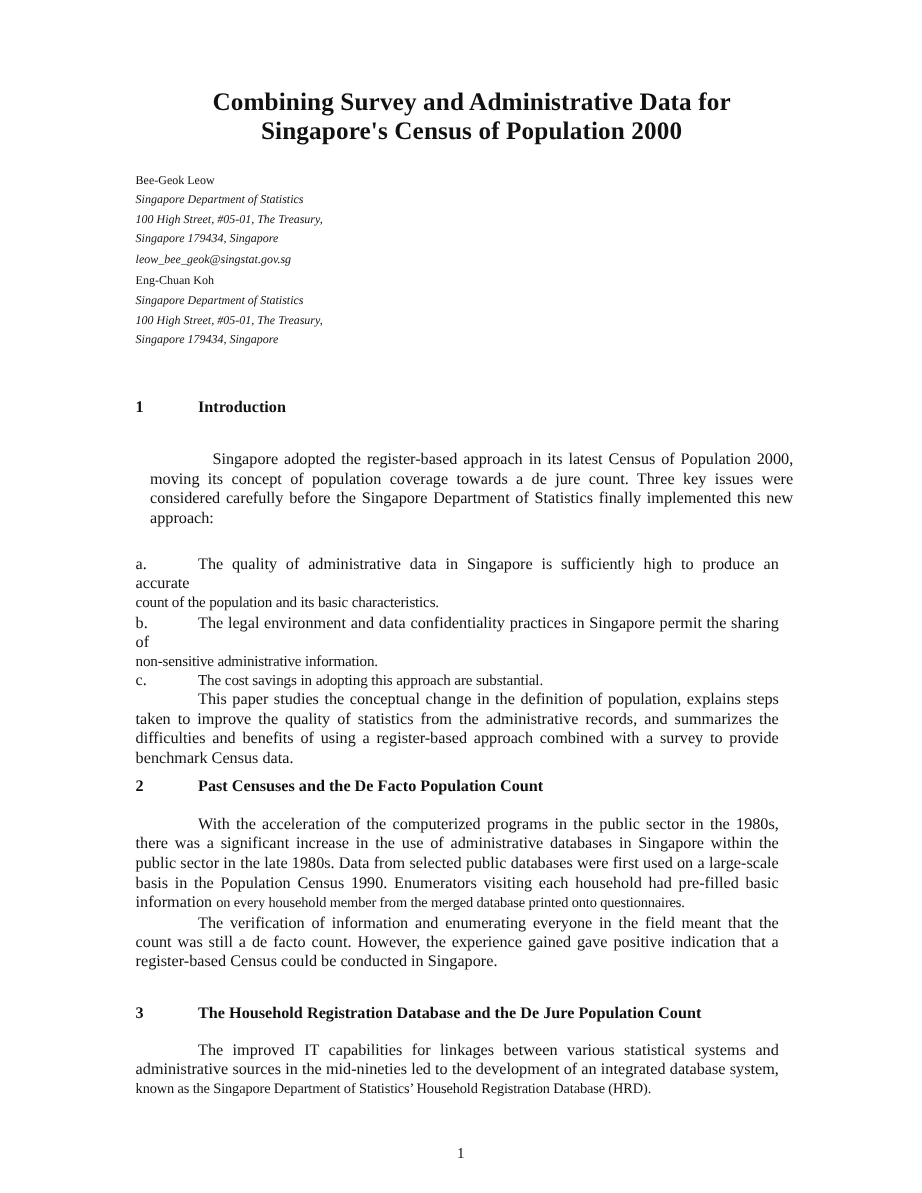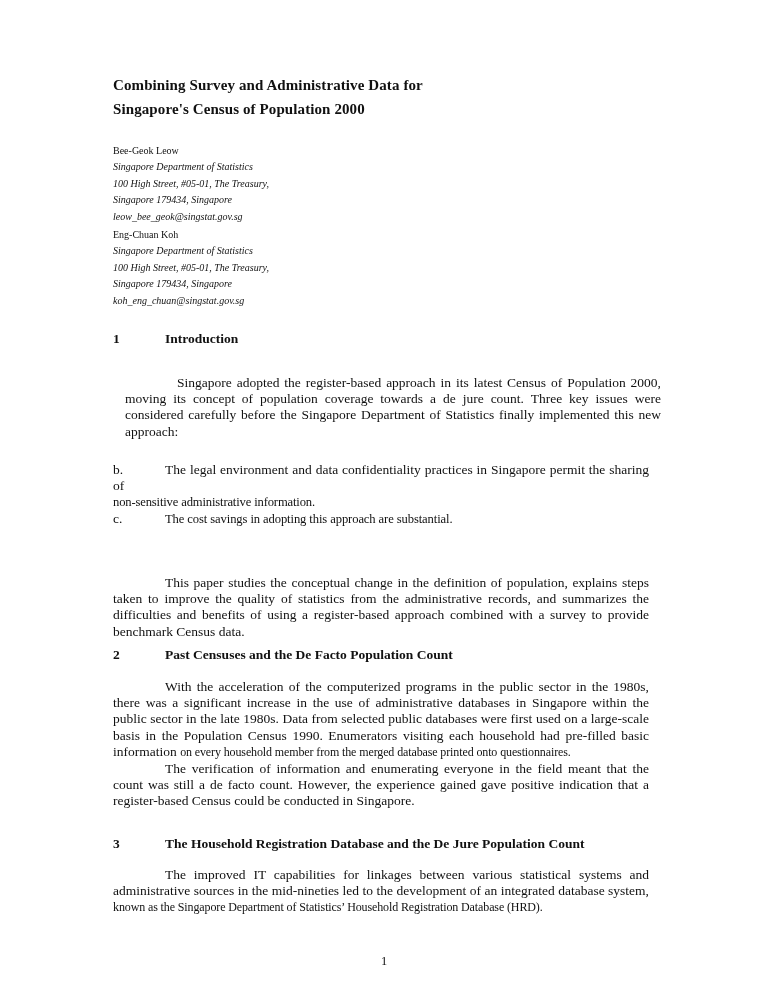--- a/index.html
+++ b/index.html
@@ -14,23 +14,24 @@
       overflow: hidden;
       font-family: "Liberation Serif", "DejaVu Serif", serif;
       color: #111111;
     }
     .title {
       position: absolute;
       left: 113px;
       top: 73px;
       width: 560px;
       font-weight: bold;
-      font-size: 15px;
+      font-size: 21px;
       line-height: 24px;
       letter-spacing: 0.1px;
+      text-align: center;
     }
     .title div { white-space: nowrap; }
     .author-block {
       position: absolute;
       left: 113px;
       font-size: 10px;
       line-height: 16.4px;
     }
     .author-block .name { font-style: normal; }
     .author-block .affil { font-style: italic; }
@@ -118,30 +119,33 @@
   <div class="affil">100 High Street, #05-01, The Treasury,</div>
   <div class="affil">Singapore 179434, Singapore</div>
   <div class="affil">leow_bee_geok@singstat.gov.sg</div>
 </div>
 
 <div class="author-block author2">
   <div class="name">Eng-Chuan Koh</div>
   <div class="affil">Singapore Department of Statistics</div>
   <div class="affil">100 High Street, #05-01, The Treasury,</div>
   <div class="affil">Singapore 179434, Singapore</div>
-  <div class="affil">koh_eng_chuan@singstat.gov.sg</div>
 </div>
 
 <div class="heading h1">
   <span class="num">1</span><span>Introduction</span>
 </div>
 
 <p class="para p-intro" style="margin:12px">Singapore adopted the register-based approach in its latest Census of Population 2000, moving its concept of population coverage towards a de jure count. Three key issues were considered carefully before the Singapore Department of Statistics finally implemented this new approach:</p>
 
 <div class="list">
+  <div class="list-item a">
+    <span class="marker">a.</span><span class="txt">The quality of administrative data in Singapore is sufficiently high to produce an accurate</span><br>
+    <span class="cont">count of the population and its basic characteristics.</span>
+  </div>
   <div class="list-item b">
     <span class="marker">b.</span><span class="txt">The legal environment and data confidentiality practices in Singapore permit the sharing of</span><br>
     <span class="cont">non-sensitive administrative information.</span>
   </div>
   <div class="list-item c">
     <span class="marker">c.</span><span class="txt">The cost savings in adopting this approach are substantial.</span>
   </div>
 </div>
 
 <p class="para p-paper" style="margin:0">This paper studies the conceptual change in the definition of population, explains steps taken to improve the quality of statistics from the administrative records, and summarizes the difficulties and benefits of using a register-based approach combined with a survey to provide benchmark Census data.</p>

